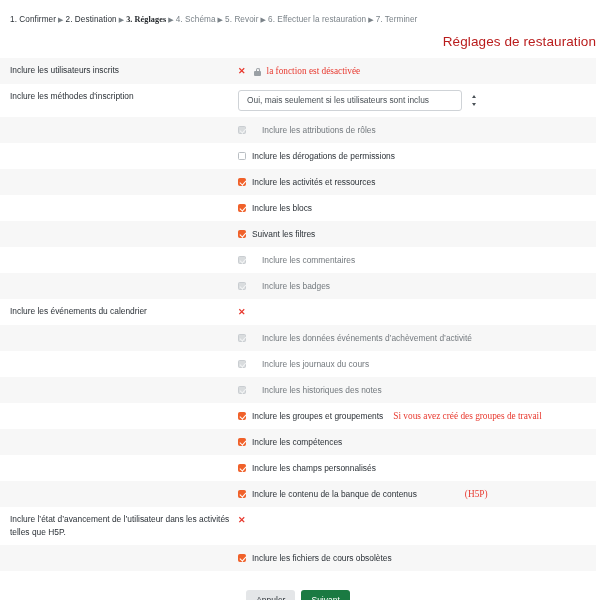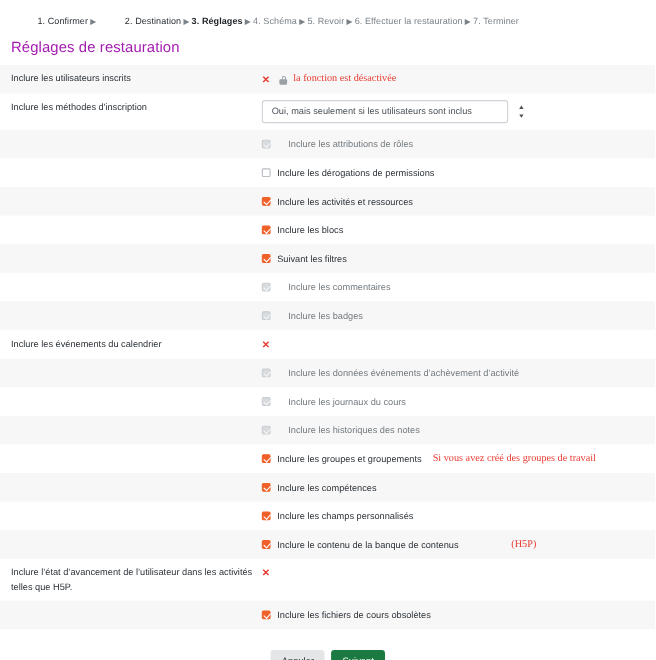--- a/index.html
+++ b/index.html
@@ -25,37 +25,38 @@
   
   .breadcrumb {
     padding: 14px 10px 0 10px;
     font-size: 8.2px;
     line-height: 12px;
     color: #6a737b;
     white-space: nowrap;
     letter-spacing: 0.01em;
   }
   .bc-item { color: #7a8288; }
-  .bc-item.done { color: #2b3137; margin-left: 24px; }
-  .bc-item.current { color: #1d2125; font-weight: bold; }
+  .bc-item.done { color: #2b3137; }
+  .bc-item.current { color: #1d2125; font-weight: bold; font-family: Liberation Serif, serif; }
   .bc-sep {
     color: #7a8288;
     font-size: 7px;
     padding: 0 2px;
     position: relative;
     top: -0.5px;
   }
 
   
   .page-title {
     margin: 8px 0 0 10px;
     font-size: 13.5px;
     font-weight: normal;
-    color: #a21caf;
+    color: #b91c1c;
     letter-spacing: 0.1px;
+    text-align: right;
   }
 
   
   .settings {
     margin-top: 9px;
     width: 596px;
   }
   .srow {
     display: flex;
     align-items: flex-start;

